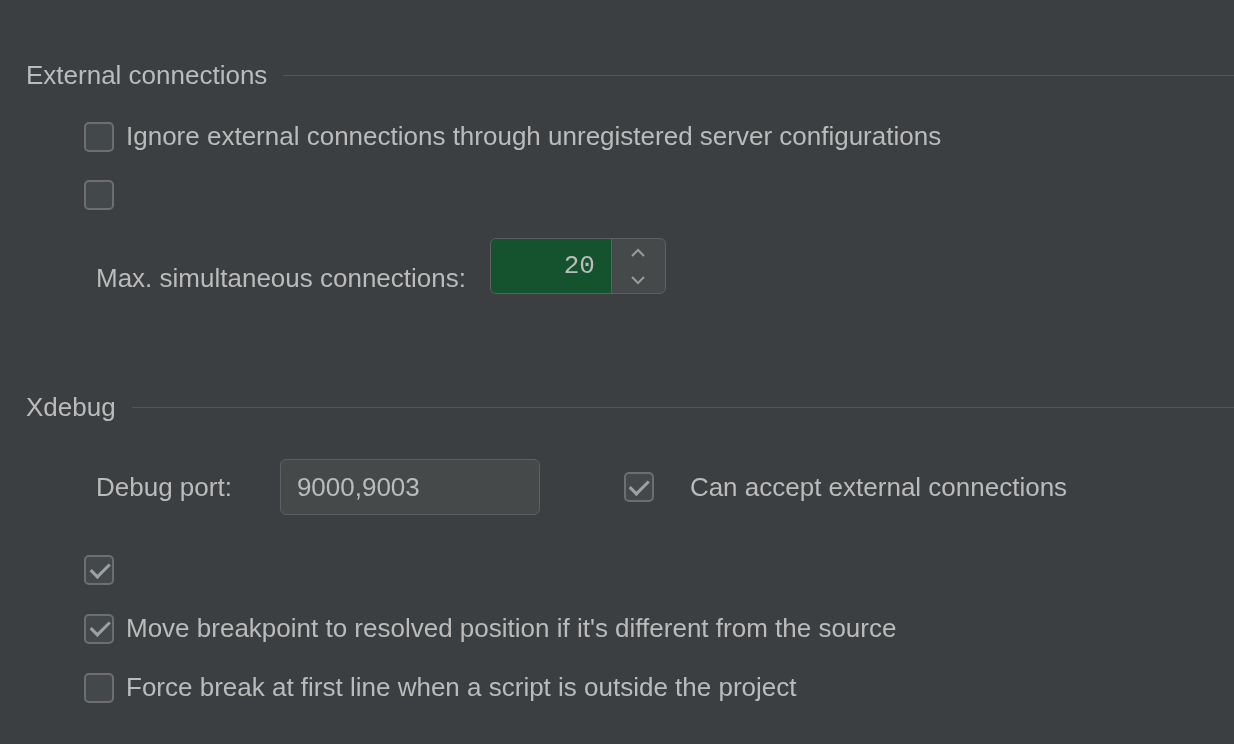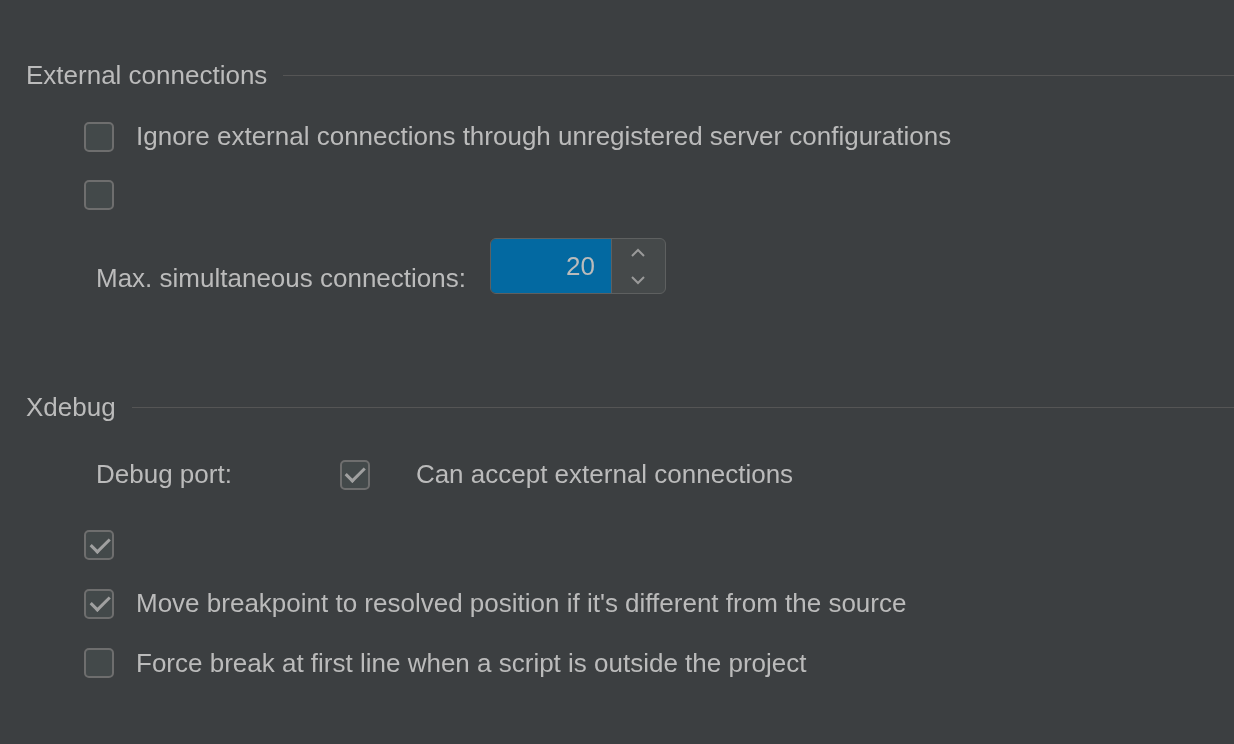--- a/index.html
+++ b/index.html
@@ -60,21 +60,21 @@
     .checkbox.checked::after {
       content: "";
       display: block;
       width: 8px;
       height: 16px;
       border: solid #a0a0a0;
       border-width: 0 3px 3px 0;
       transform: rotate(45deg) translate(-1px, -2px);
     }
     .checkbox-label {
-      margin-left: 22px;
+      margin-left: 12px;
       color: #bbbbbb;
       font-size: 26px;
       line-height: 1.2;
     }
     .field-row {
       display: flex;
       align-items: flex-end;
       margin-bottom: 28px;
     }
     .field-label {
@@ -86,27 +86,28 @@
       display: inline-flex;
       align-items: stretch;
       height: 56px;
       border: 1px solid #5e6060;
       border-radius: 6px;
       overflow: hidden;
       background: #45494a;
     }
     .spinner-input {
       width: 120px;
-      background: #0369a1;
+      background: #14532d;
       border: none;
       color: #bbbbbb;
       font-size: 26px;
       text-align: right;
       padding-right: 16px;
       outline: none;
+      font-family: Liberation Mono, monospace;
     }
     .spinner-buttons {
       width: 54px;
       display: flex;
       flex-direction: column;
       border-left: 1px solid #5e6060;
     }
     .spinner-btn {
       flex: 1;
       display: flex;
@@ -193,20 +194,21 @@
 <div class="spacer-lg"></div>
 
 <div class="section sec-xdebug">
   <div class="section-header">
     <span class="section-title">Xdebug</span>
     <div class="section-line"></div>
   </div>
   <div class="section-body">
     <div class="xdebug-first-row">
       <span class="field-label">Debug port:</span>
+      <input type="text" class="text-input" value="9000,9003" style="">
       <div class="inline-gap"></div>
       <span class="checkbox checked"></span>
       <span class="checkbox-label">Can accept external connections</span>
     </div>
     <div class="row">
       <span class="checkbox checked"></span>
     </div>
     <div class="row">
       <span class="checkbox checked"></span>
       <span class="checkbox-label">Move breakpoint to resolved position if it's different from the source</span>

